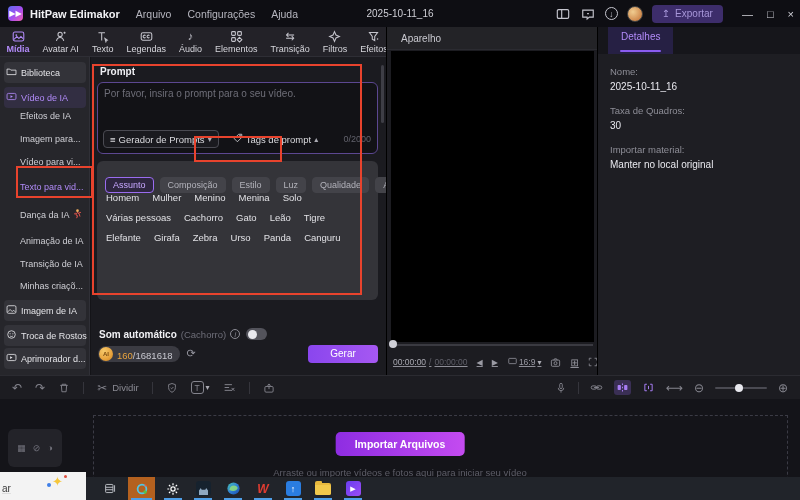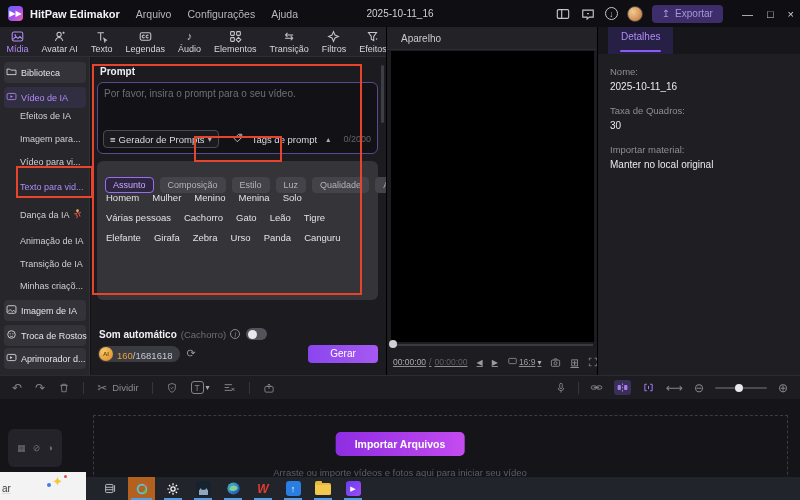--- a/index.html
+++ b/index.html
@@ -30,21 +30,21 @@
   .winctl { display:flex; align-items:center; gap:14px; margin-left:10px; color:#d3d3da; font-size:11px; }
   .winctl span { cursor:default; }
 
   
   .ribbon { position:absolute; left:0; top:27px; width:386px; height:30px; background:#232228;
             display:flex; align-items:center; border-bottom:1px solid #2e2e35; }
   .rtab { display:flex; flex-direction:column; align-items:center; justify-content:center;
           padding:0 6.5px; height:30px; color:#d6d6dc; }
   .rtab .ricon { height:13px; display:flex; align-items:center; justify-content:center; color:#c4c4cc; font-size:11px; }
   .rtab .rlabel { font-size:9px; margin-top:1px; }
-  .rtab.active, .rtab.active .ricon { color:#b18af8; }
+  .rtab.active, .rtab.active .ricon { color:#b18af8;font-weight:bold; }
   .rtab svg { stroke:currentColor; fill:none; stroke-width:1.3; }
 
   
   .sidebar { position:absolute; left:0; top:57px; width:90px; height:318px; background:#26262b;
              border-right:1px solid #303037; }
   .sb-btn { position:absolute; left:4px; width:82px; height:21px; background:#333339; border-radius:4px;
             display:flex; align-items:center; gap:4px; padding-left:2px; font-size:9px; color:#e3e3e7; }
   .sb-btn svg { stroke:currentColor; fill:none; stroke-width:1.2; flex:none; }
   .sb-btn.active { background:#322e42; color:#b18af8; }
   .sb-sub { position:absolute; left:20px; font-size:9px; color:#cfcfd5; display:flex; align-items:center; gap:3px; }
@@ -55,21 +55,21 @@
   .prompt-title { position:absolute; left:9px; top:9px; font-size:10px; font-weight:bold; color:#f0f0f4; }
   .prompt-box { position:absolute; left:6px; top:25px; width:281px; height:72px; background:#121216;
                 border:1px solid #5c4791; border-radius:6px; }
   .prompt-box textarea { position:absolute; left:6px; top:5px; width:267px; height:38px; background:transparent;
                 border:none; outline:none; resize:none; color:#c9c9cf; font-size:10px;
                 font-family:"Liberation Sans", sans-serif; }
   .prompt-box textarea::placeholder { color:#6e6e78; }
   .prompt-controls { position:absolute; left:5px; right:6px; bottom:5px; height:18px; display:flex; align-items:center; }
   .gen-btn { height:18px; border:1px solid #4a4a52; border-radius:4px; padding:0 6px; display:flex;
              align-items:center; gap:3px; font-size:9.5px; color:#dadade; background:#1a1a1f; }
-  .tags-btn { margin-left:14px; display:flex; align-items:center; gap:9px; font-size:9.5px; color:#dadade; }
+  .tags-btn { margin-left:14px; display:flex; align-items:center; gap:3px; font-size:9.5px; color:#dadade; }
   .tags-btn svg { stroke:#dadade; fill:none; stroke-width:1.2; }
   .counter { margin-left:auto; font-size:9px; color:#62626c; }
   .caret { font-size:8px; color:#aaaab2; }
 
   .tags-panel { position:absolute; left:6px; top:104px; width:281px; height:139px; background:#343439; border-radius:6px; }
   .cat-row { position:absolute; left:8px; top:16px; display:flex; gap:6px; }
   .cat-pill { background:#434349; border:1px solid #434349; border-radius:4px; padding:2px 7px;
               font-size:9px; color:#b2b2ba; }
   .cat-pill.active { background:#2e2640; border-color:#9a6cf0; color:#c7a7ff; }
   .tag-list { position:absolute; left:9px; top:31px; right:8px; display:flex; flex-wrap:wrap;

